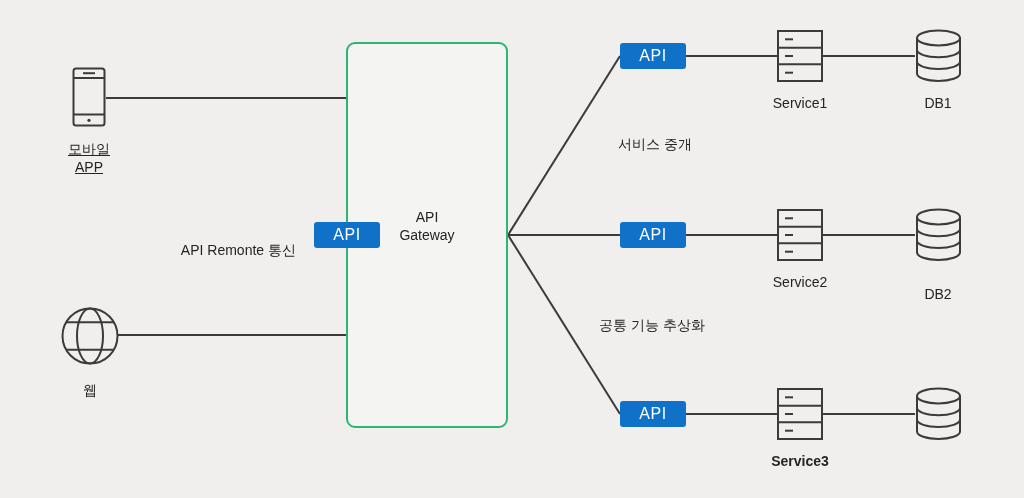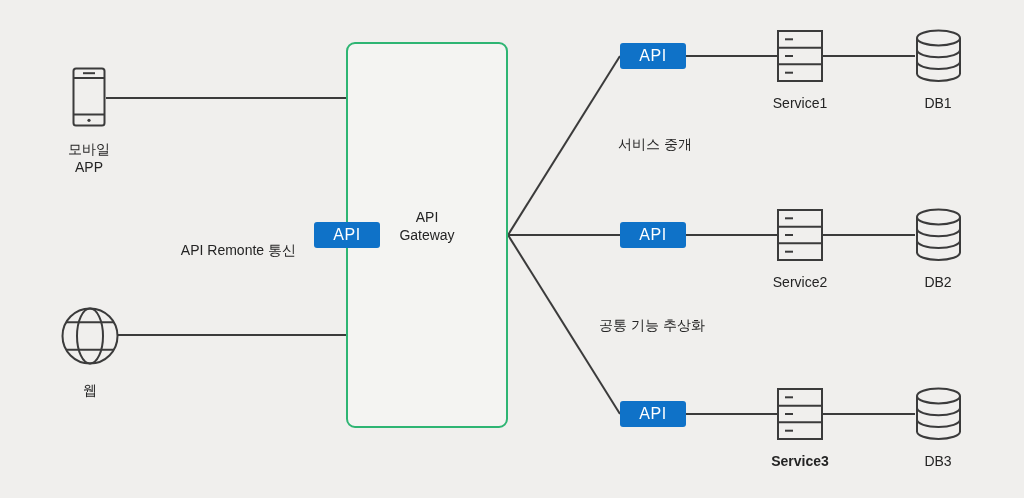--- a/index.html
+++ b/index.html
@@ -94,21 +94,21 @@
 Gateway</div>
   <div class="badge" style="left:314px; top:222px;">API</div>
 
   <svg class="icon-svg" style="left:72px; top:67px;" width="34" height="60" viewBox="0 0 34 60">
     <rect x="1.5" y="1.5" width="31" height="57" rx="2.5"></rect>
     <line x1="1.5" y1="11" x2="32.5" y2="11"></line>
     <line x1="11" y1="6.2" x2="23" y2="6.2"></line>
     <line x1="1.5" y1="47.5" x2="32.5" y2="47.5"></line>
     <circle cx="17" cy="53.3" r="1.6" fill="var(--line, #3b3b3b)" stroke="none"></circle>
   </svg>
-  <div class="label" style="left:39px; top:141px; width:100px;">모바일
+  <div class="label" style="left:39px; top:141px; width:100px;text-decoration:underline;">모바일
 APP</div>
 
   <svg class="icon-svg" style="left:61px; top:307px;" width="58" height="58" viewBox="0 0 58 58">
     <circle cx="29" cy="29" r="27.5"></circle>
     <ellipse cx="29" cy="29" rx="13" ry="27.5"></ellipse>
     <line x1="5.3" y1="15.2" x2="52.7" y2="15.2"></line>
     <line x1="5.3" y1="42.8" x2="52.7" y2="42.8"></line>
   </svg>
   <div class="label" style="left:40px; top:382px; width:100px;">웹</div>
 
@@ -144,33 +144,32 @@
     <line x1="8" y1="26" x2="16" y2="26"></line>
     <line x1="8" y1="42.7" x2="16" y2="42.7"></line>
   </svg>
   <div class="label" style="left:740px; top:274px; width:120px;">Service2</div>
   <svg class="icon-svg" style="left:915px; top:208px;" width="47" height="54" viewBox="0 0 47 54">
     <ellipse cx="23.5" cy="9" rx="21.5" ry="7.5"></ellipse>
     <path d="M2,9 V44.5 A21.5,7.5 0 0 0 45,44.5 V9"></path>
     <path d="M2,20.8 A21.5,7.5 0 0 0 45,20.8"></path>
     <path d="M2,32.6 A21.5,7.5 0 0 0 45,32.6"></path>
   </svg>
-  <div class="label" style="left:878px; top:274px; width:120px;">DB2</div>
+  <div class="label" style="left:878px; top:286px; width:120px;">DB2</div>
 
   <div class="badge" style="left:620px; top:401px;">API</div>
   <svg class="icon-svg" style="left:777px; top:388px;" width="46" height="52" viewBox="0 0 46 52">
     <rect x="1" y="1" width="44" height="50"></rect>
     <line x1="1" y1="17.7" x2="45" y2="17.7"></line>
     <line x1="1" y1="34.3" x2="45" y2="34.3"></line>
     <line x1="8" y1="9.3" x2="16" y2="9.3"></line>
     <line x1="8" y1="26" x2="16" y2="26"></line>
     <line x1="8" y1="42.7" x2="16" y2="42.7"></line>
   </svg>
   <div class="label" style="left:740px; top:453px; width:120px;font-weight:bold;">Service3</div>
   <svg class="icon-svg" style="left:915px; top:387px;" width="47" height="54" viewBox="0 0 47 54">
     <ellipse cx="23.5" cy="9" rx="21.5" ry="7.5"></ellipse>
     <path d="M2,9 V44.5 A21.5,7.5 0 0 0 45,44.5 V9"></path>
     <path d="M2,20.8 A21.5,7.5 0 0 0 45,20.8"></path>
     <path d="M2,32.6 A21.5,7.5 0 0 0 45,32.6"></path>
   </svg>
-  <div class="label" style="left:878px; top:453px; width:120px;">DB3</div>
 
 </div>
 
 </body></html>

